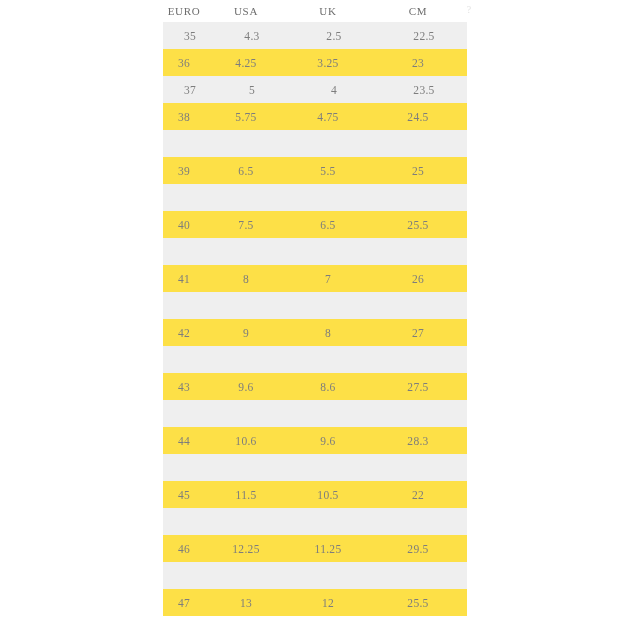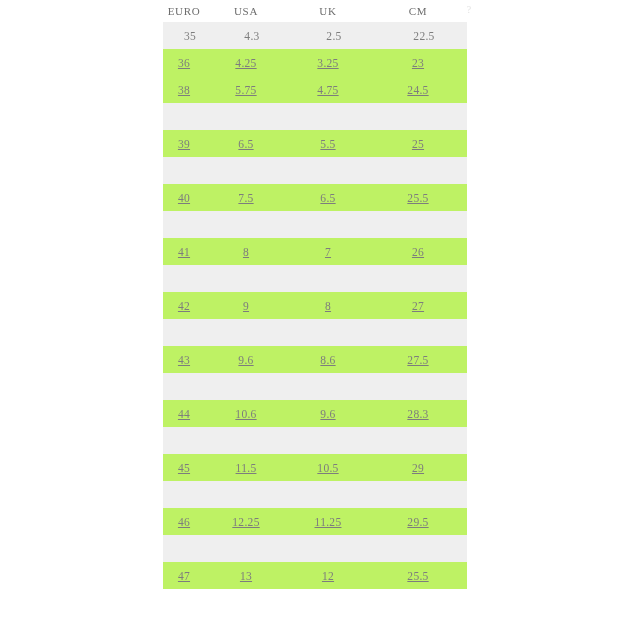--- a/index.html
+++ b/index.html
@@ -53,22 +53,21 @@
     letter-spacing: 0.7px;
   }
   .size-table thead tr {
     background: #ffffff;
   }
   tr.row-shade td {
     background: #efefef;
     padding-left: 12px;
   }
   tr.row-plain td {
-    background: #bef264;
-    text-decoration: underline;
+    background: #fde047;
   }
   tr.row-spacer td {
     background: #efefef;
     height: 27px;
   }
   .edge-glyph {
     position: absolute;
     left: 462px;
     top: 2px;
     width: 14px;
@@ -107,20 +106,26 @@
           <td>4.3</td>
           <td>2.5</td>
           <td>22.5</td>
         </tr>
         <tr class="row-plain">
           <td>36</td>
           <td>4.25</td>
           <td>3.25</td>
           <td>23</td>
         </tr>
+        <tr class="row-shade">
+          <td>37</td>
+          <td>5</td>
+          <td>4</td>
+          <td>23.5</td>
+        </tr>
         <tr class="row-plain">
           <td>38</td>
           <td>5.75</td>
           <td>4.75</td>
           <td>24.5</td>
         </tr>
         <tr class="row-spacer">
           <td></td>
           <td></td>
           <td></td>
@@ -195,21 +200,21 @@
         <tr class="row-spacer">
           <td></td>
           <td></td>
           <td></td>
           <td></td>
         </tr>
         <tr class="row-plain">
           <td>45</td>
           <td>11.5</td>
           <td>10.5</td>
-          <td>29</td>
+          <td>22</td>
         </tr>
         <tr class="row-spacer">
           <td></td>
           <td></td>
           <td></td>
           <td></td>
         </tr>
         <tr class="row-plain">
           <td>46</td>
           <td>12.25</td>

